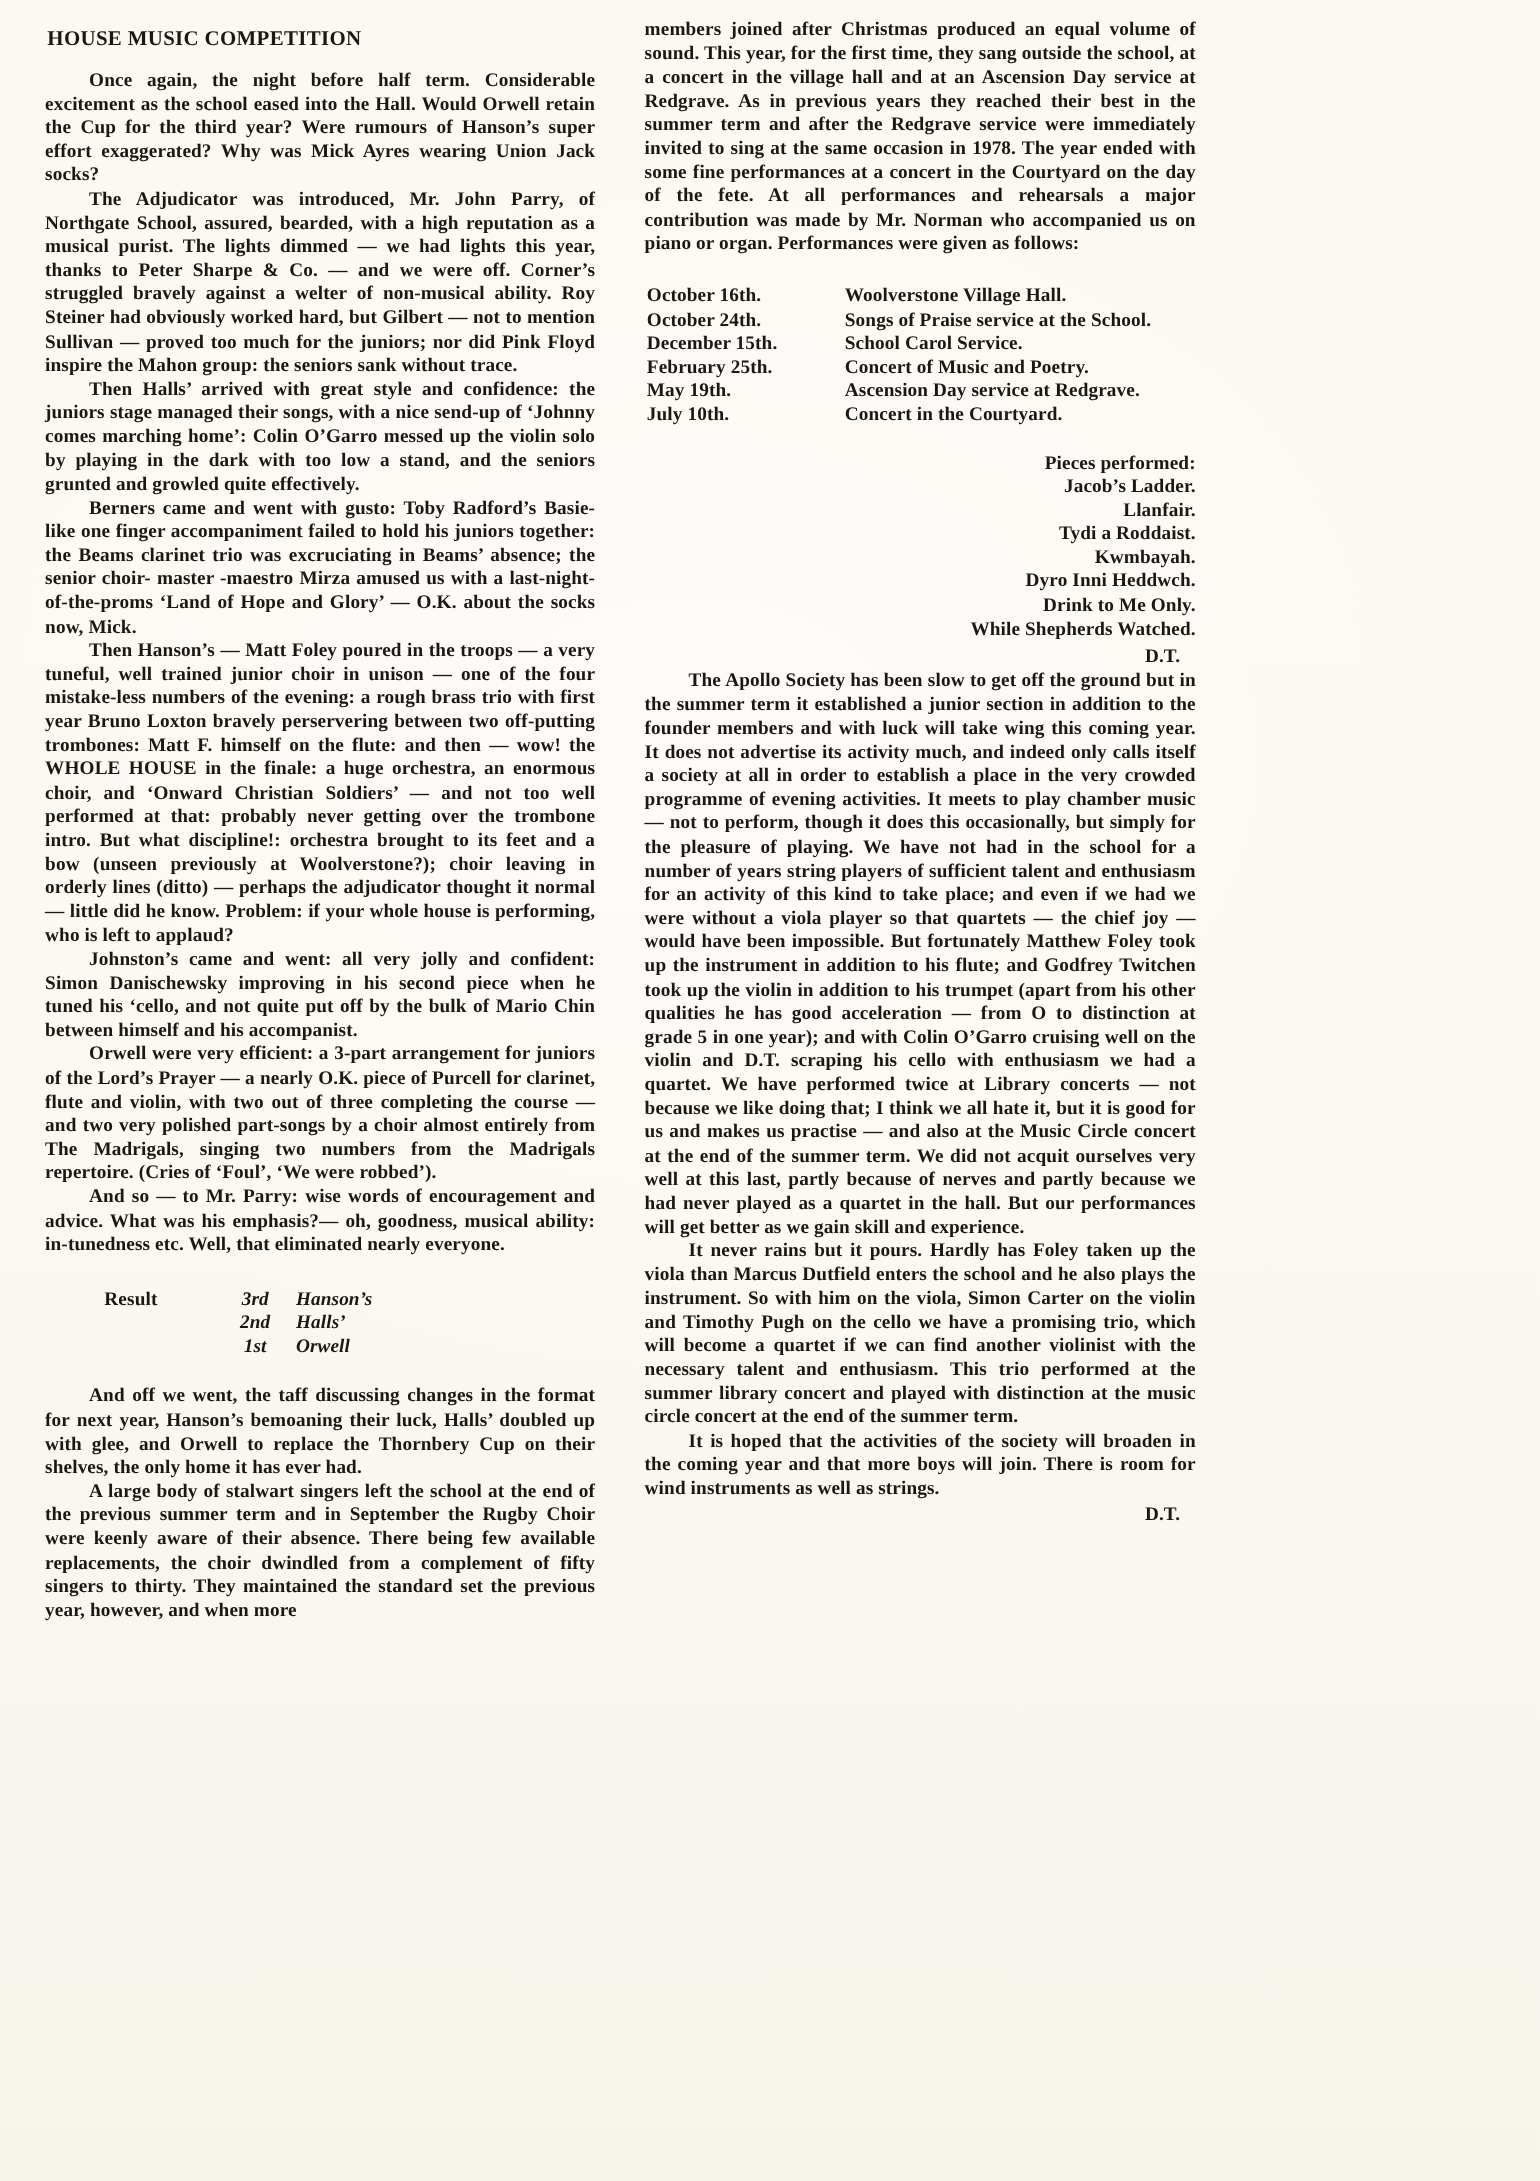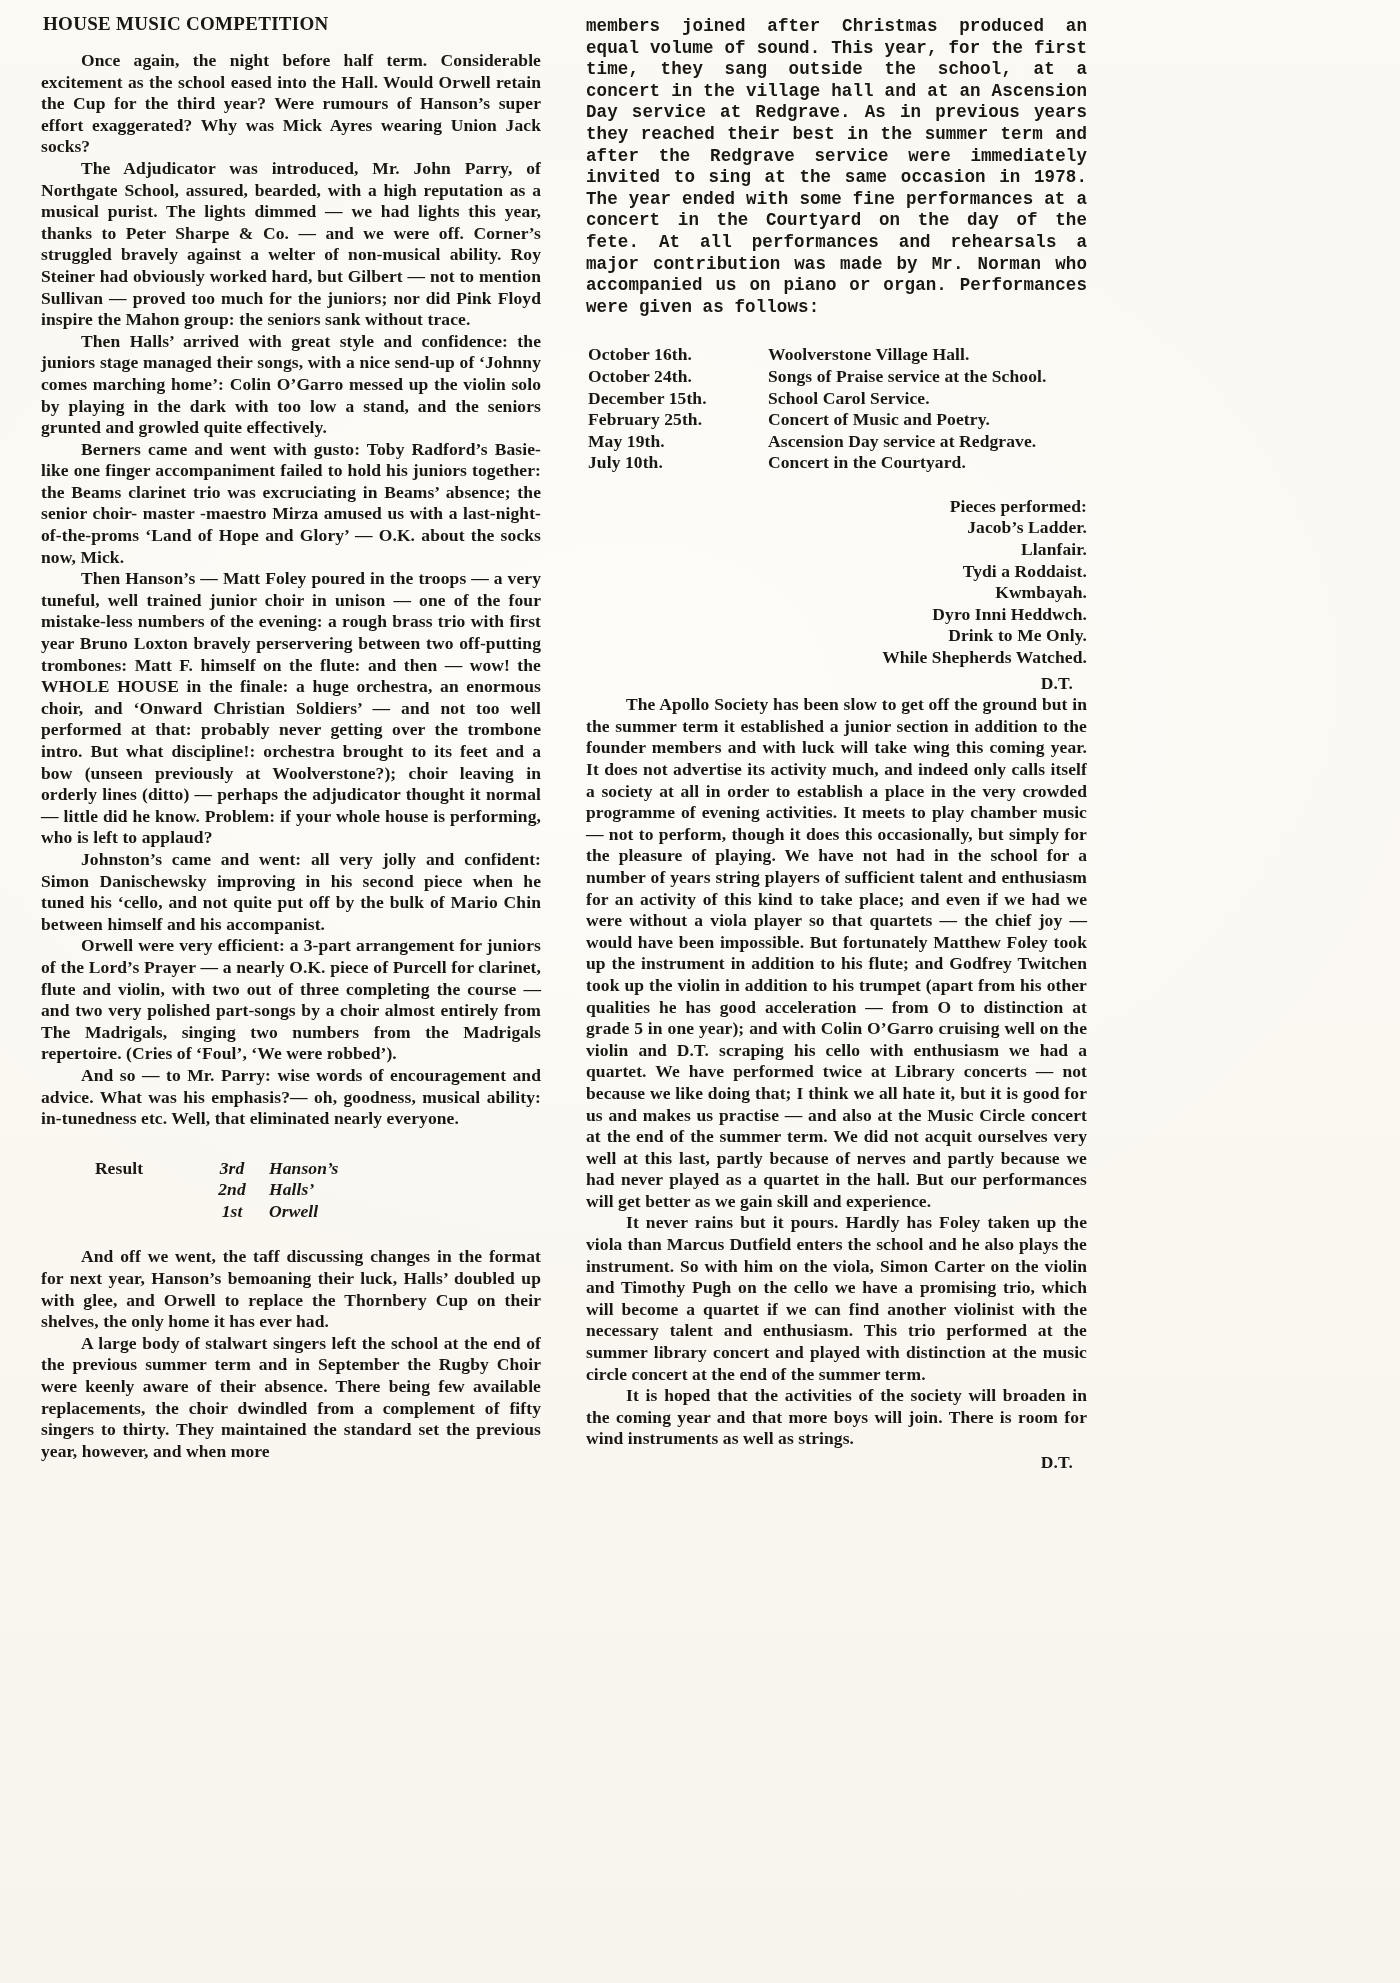--- a/index.html
+++ b/index.html
@@ -15,35 +15,35 @@
     overflow:hidden;
   }
   .page { position:absolute; inset:0; }
   .col {
     position:absolute;
     font-size:17.5px;
     line-height:21.6px;
     text-align:justify;
     letter-spacing:.1px;
   }
-  .col-left  { left:41px;  top:12px; width:500px; }
+  .col-left  { left:41px;  top:24px; width:500px; }
   .col-right { left:586px; top:16px; width:501px; }
 
   h1.heading {
     font-size:19px;
     line-height:24px;
     letter-spacing:.3px;
     text-align:left;
     margin:0 0 14px 2px;
   }
   h1.rugby-heading  { margin-top:36px; margin-bottom:8px; }
   h1.apollo-heading { margin-top:42px; margin-bottom:2px; }
 
   p.body { text-indent:40px; }
-  p.flush { text-indent:0;font-family:Liberation Mono, monospace; }
+  p.flush { text-indent:0; }
 
   .result-block {
     display:flex;
     margin:28px 0 24px 2px;
     text-align:center;
   }
   .result-label { width:152px; }
   .result-row { display:flex;font-style:italic; }
   .result-place { width:74px; }
 

